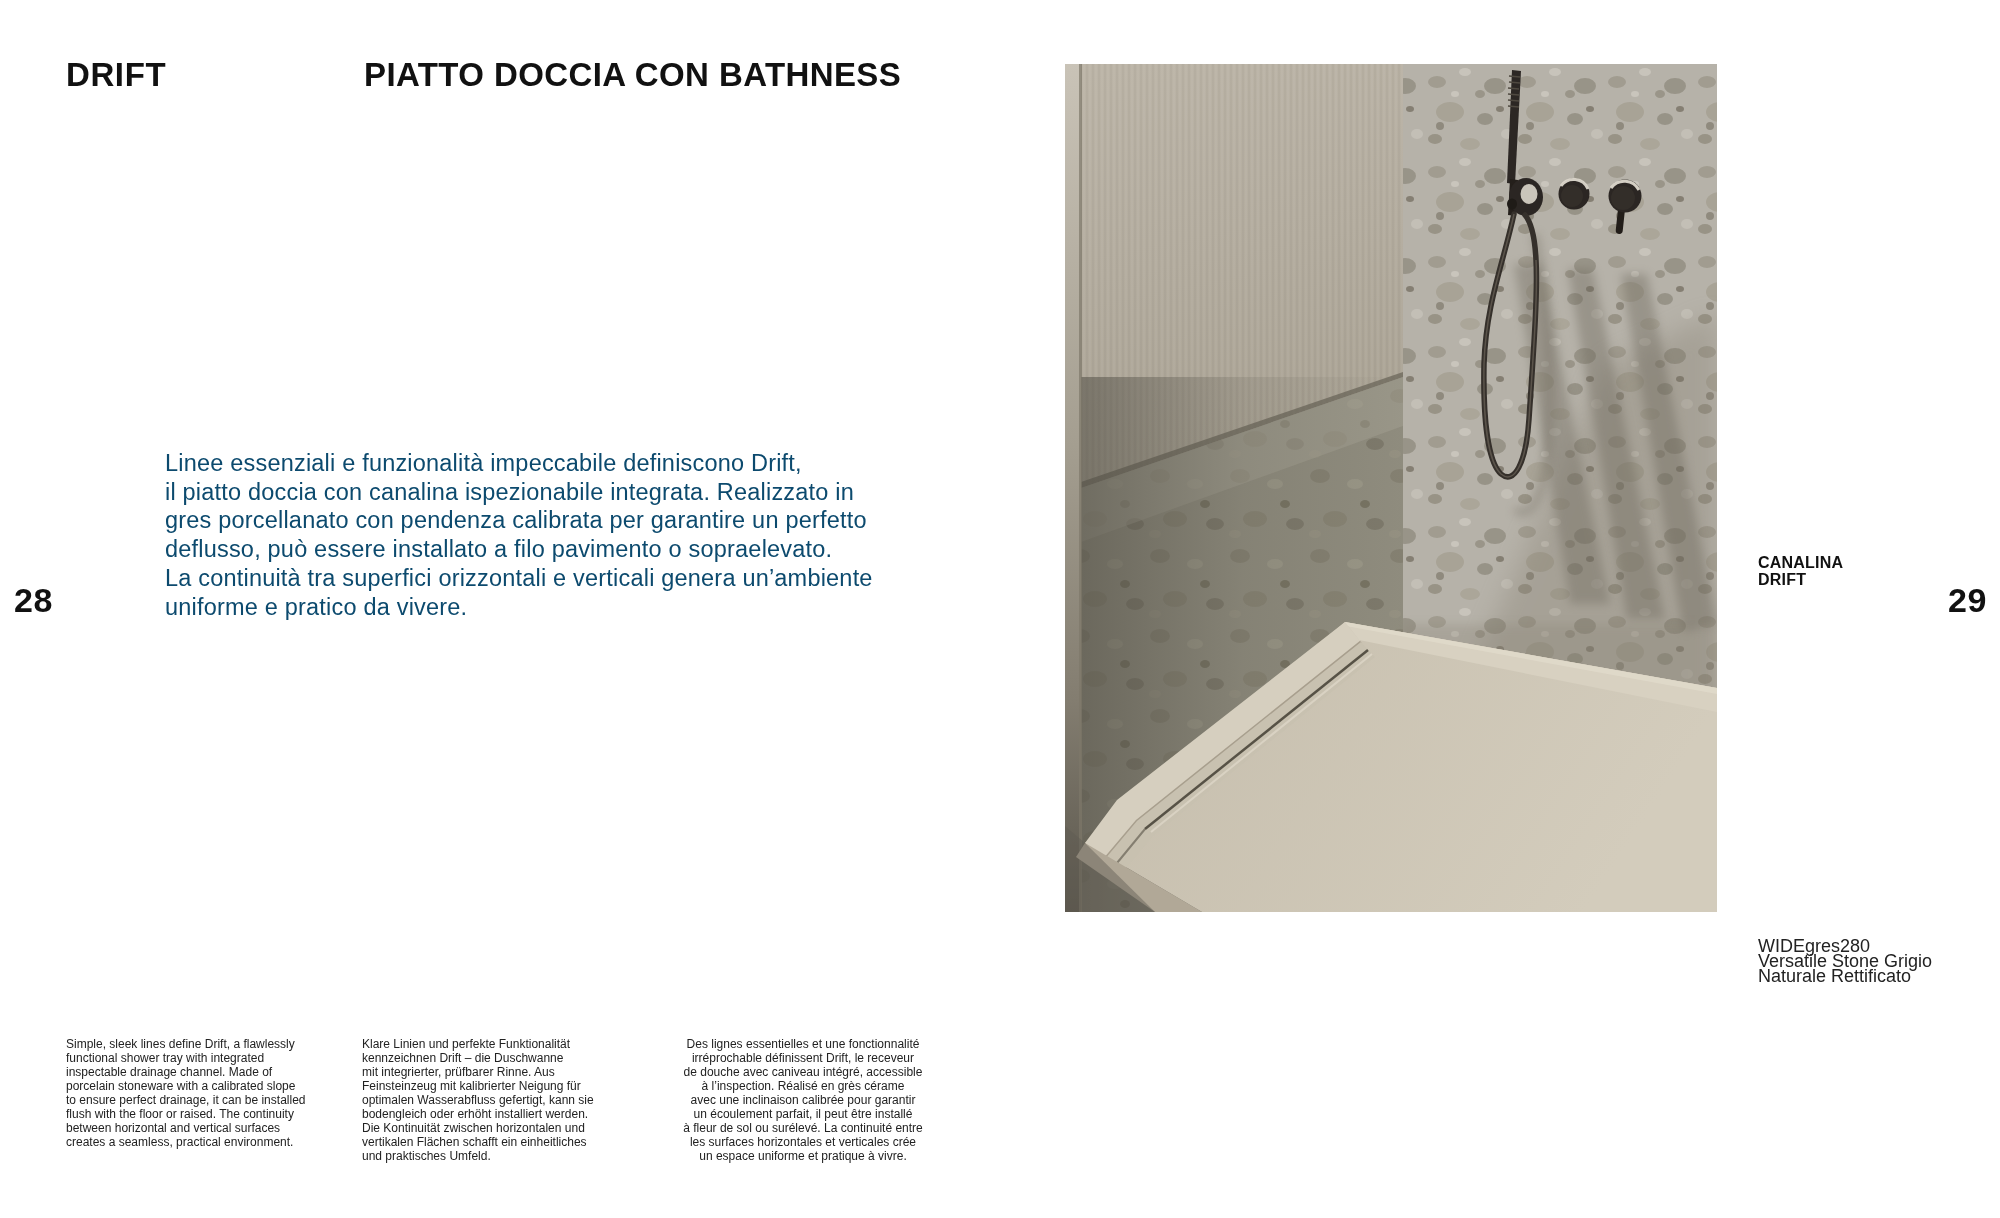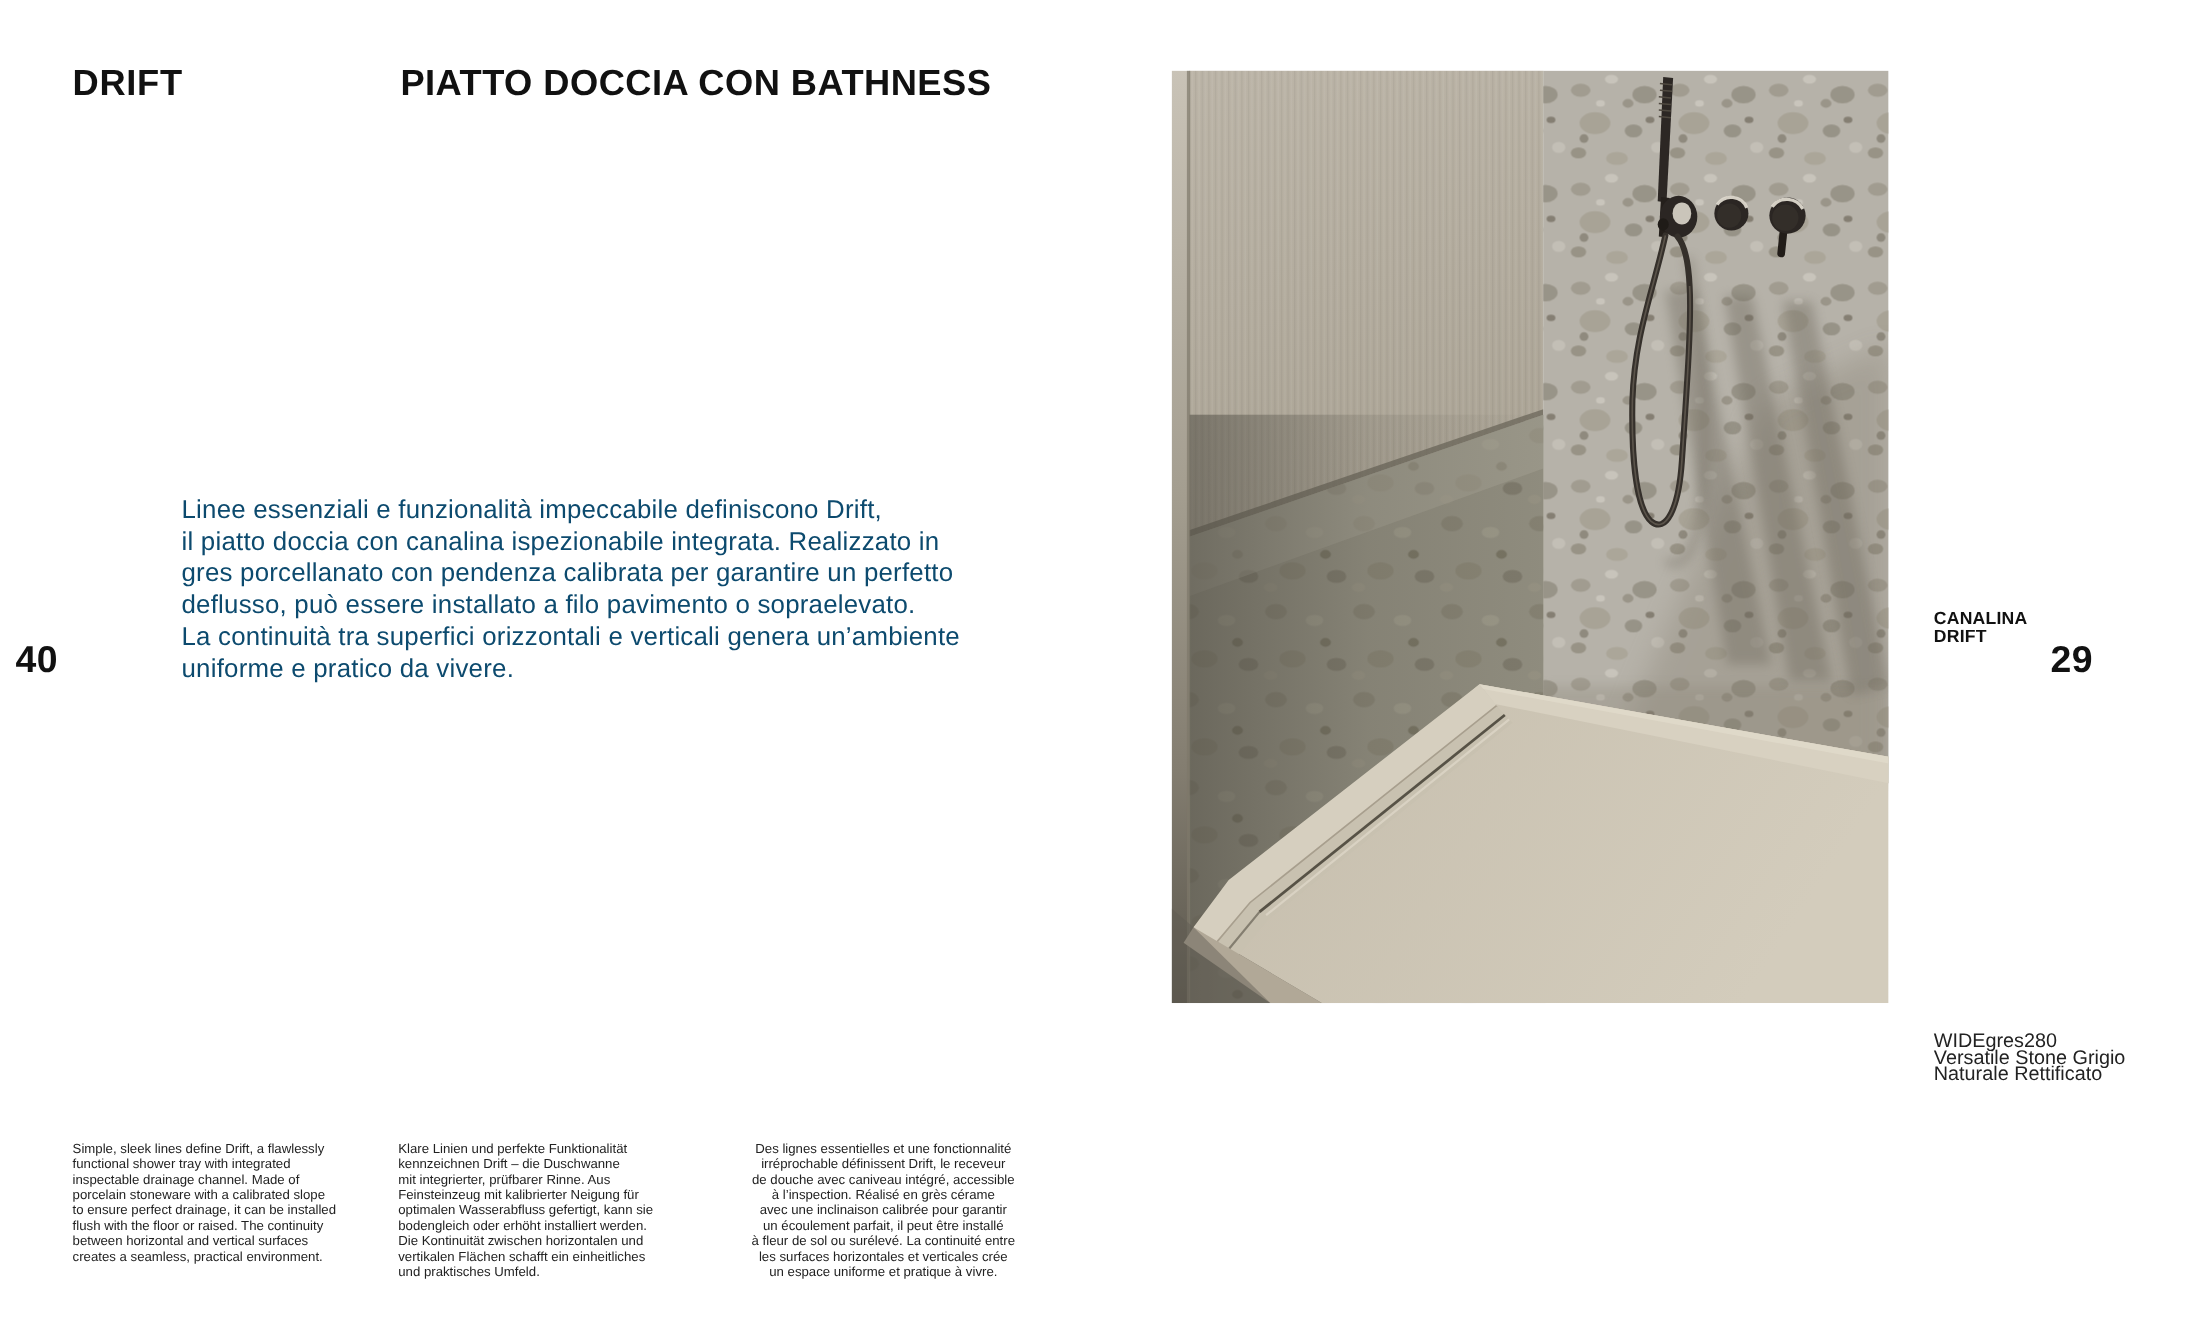--- a/index.html
+++ b/index.html
@@ -5,21 +5,21 @@
   html,body{margin:0;padding:0;}
   body{
     width:2000px;height:1218px;position:relative;background:#ffffff;
     font-family:"Liberation Sans", sans-serif;color:#111;overflow:hidden;
   }
   .abs{position:absolute;}
   .brand{left:66px;top:56px;font-size:33px;font-weight:bold;letter-spacing:.6px;}
   .title{left:364px;top:56px;font-size:33px;font-weight:bold;letter-spacing:.4px;}
   .pagenum{font-size:34px;font-weight:bold;letter-spacing:.5px;}
   .p-left{left:14px;top:581px;}
-  .p-right{left:1864px;top:581px;}
+  .p-right{left:1948px;top:581px;}
   .intro{
     left:165px;top:449px;width:800px;
     font-size:23.5px;line-height:28.7px;letter-spacing:.2px;
     white-space:pre-line;color:#0c4a6e;
   }
   .cap-bold{left:1758px;top:555px;font-size:16px;font-weight:bold;line-height:16.5px;letter-spacing:.2px;}
   .cap-size{left:1653px;top:592px;font-size:10px;color:#c2410c;}
   .material{left:1758px;top:939px;font-size:18px;line-height:15px;white-space:pre-line;color:#222;}
   .trans{top:1037px;font-size:12px;line-height:14px;white-space:pre-line;color:#222;width:290px;}
   .trans.en{left:66px;}
@@ -27,21 +27,21 @@
   .trans.fr{left:658px;text-align:center;}
   .photo{left:1065px;top:64px;width:652px;height:848px;overflow:hidden;}
   .photo svg{display:block;}
 </style>
 </head>
 <body>
 
 <div class="abs brand">DRIFT</div>
 <div class="abs title">PIATTO DOCCIA CON BATHNESS</div>
 
-<div class="abs pagenum p-left">40</div>
+<div class="abs pagenum p-left">28</div>
 <div class="abs pagenum p-right">29</div>
 
 <div class="abs intro">Linee essenziali e funzionalità impeccabile definiscono Drift,
 il piatto doccia con canalina ispezionabile integrata. Realizzato in
 gres porcellanato con pendenza calibrata per garantire un perfetto
 deflusso, può essere installato a filo pavimento o sopraelevato.
 La continuità tra superfici orizzontali e verticali genera un’ambiente
 uniforme e pratico da vivere.</div>
 
 <div class="abs cap-bold">

